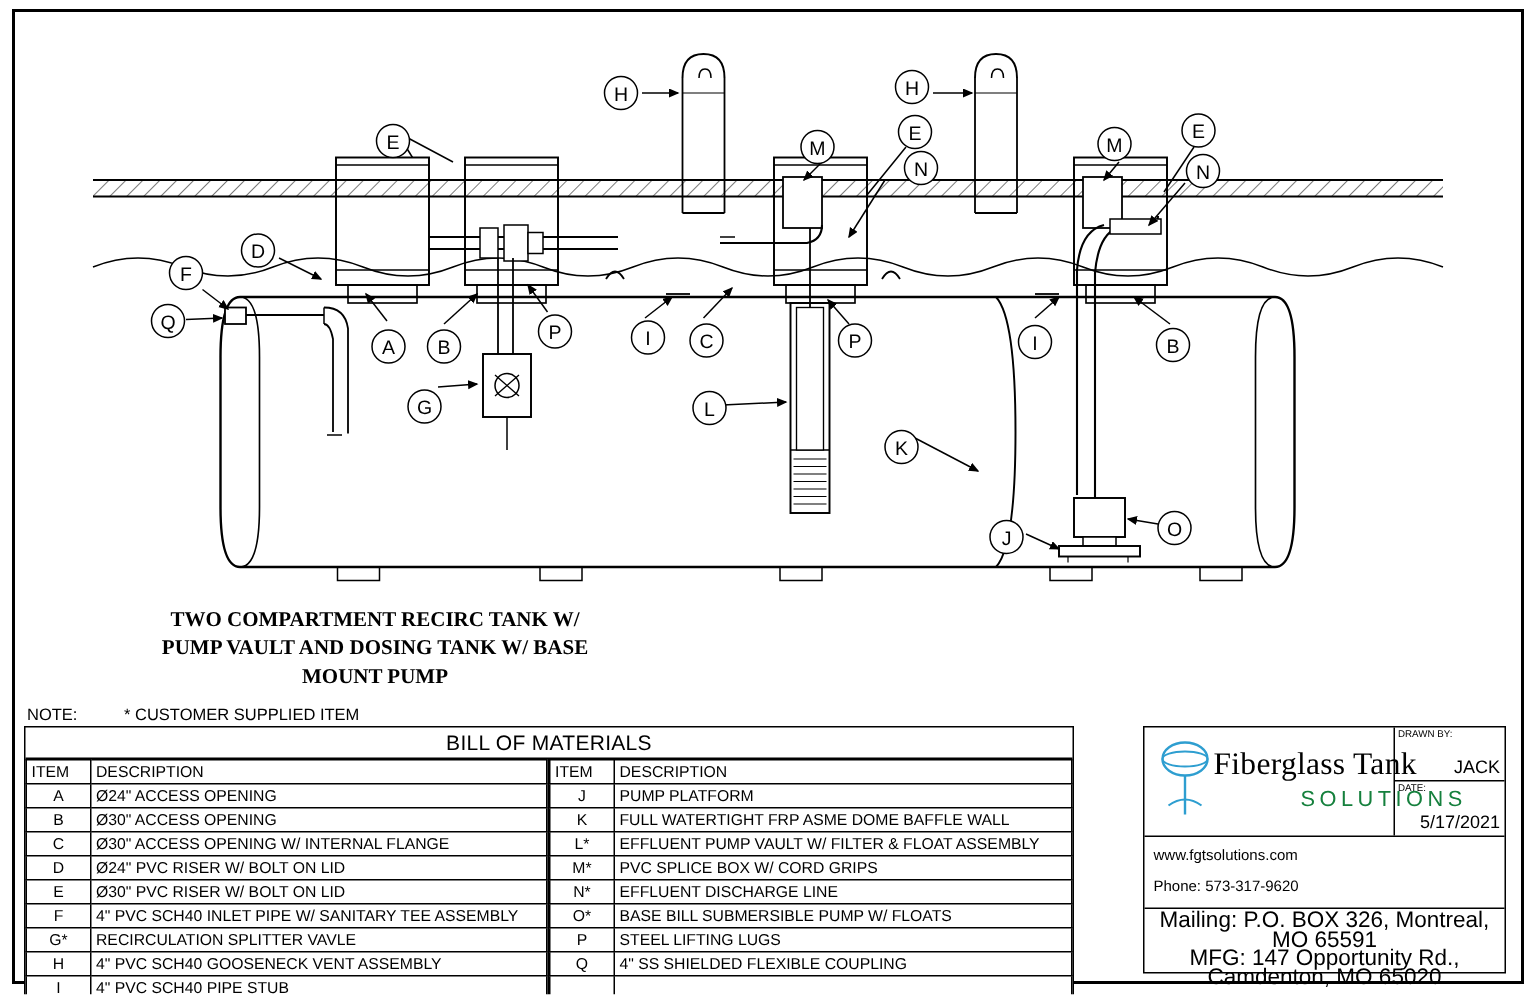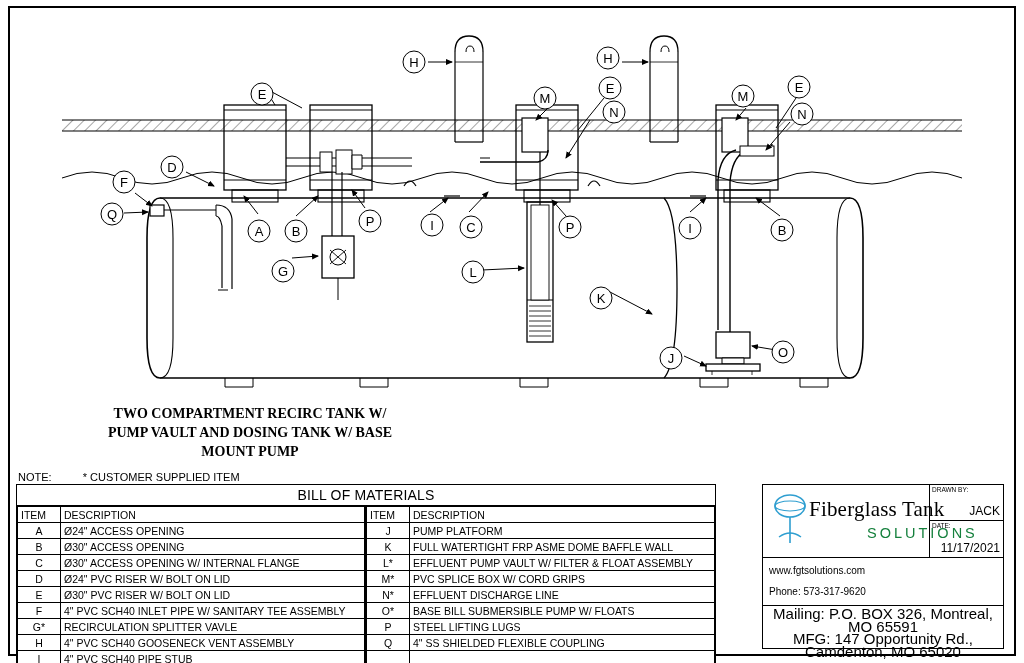--- a/index.html
+++ b/index.html
@@ -600,21 +600,21 @@
       </svg>
       <div class="logo-name">Fiberglass Tank</div>
       <div class="logo-sub">SOLUTIONS</div>
       <div class="drawn-cell">
         <div class="drawn-half top">
           <div class="drawn-label">DRAWN BY:</div>
           <div class="drawn-value">JACK</div>
         </div>
         <div class="drawn-half">
           <div class="drawn-label">DATE:</div>
-          <div class="drawn-value">11/17/2021</div>
+          <div class="drawn-value">5/17/2021</div>
         </div>
       </div>
     </div>
     <div class="contact-block">
       <div class="line">www.fgtsolutions.com</div>
       <div class="line">Phone: 573-317-9620</div>
     </div>
     <div class="address-block">
       <div>Mailing: P.O. BOX 326, Montreal, MO 65591</div>
       <div>MFG: 147 Opportunity Rd.,</div>

